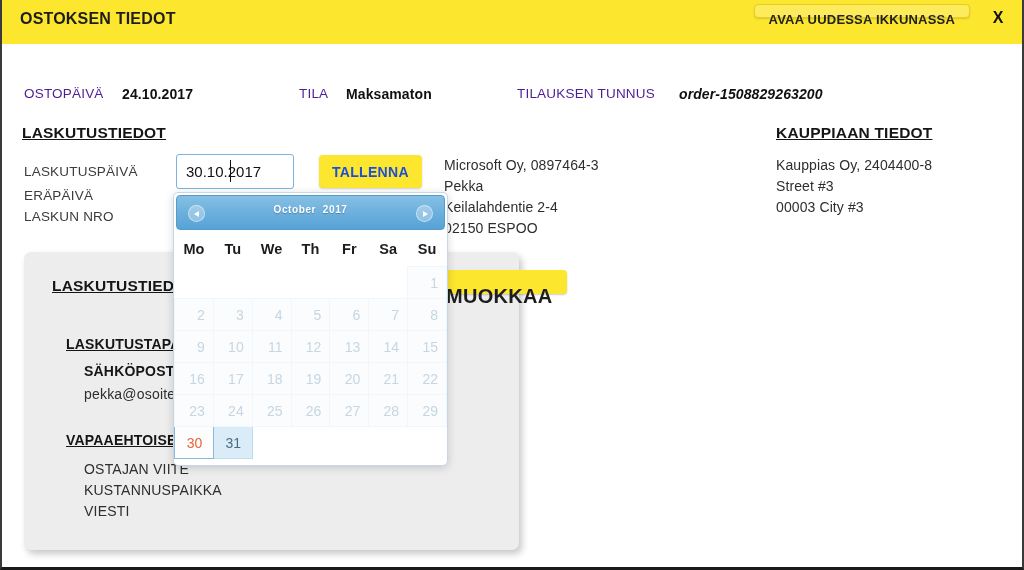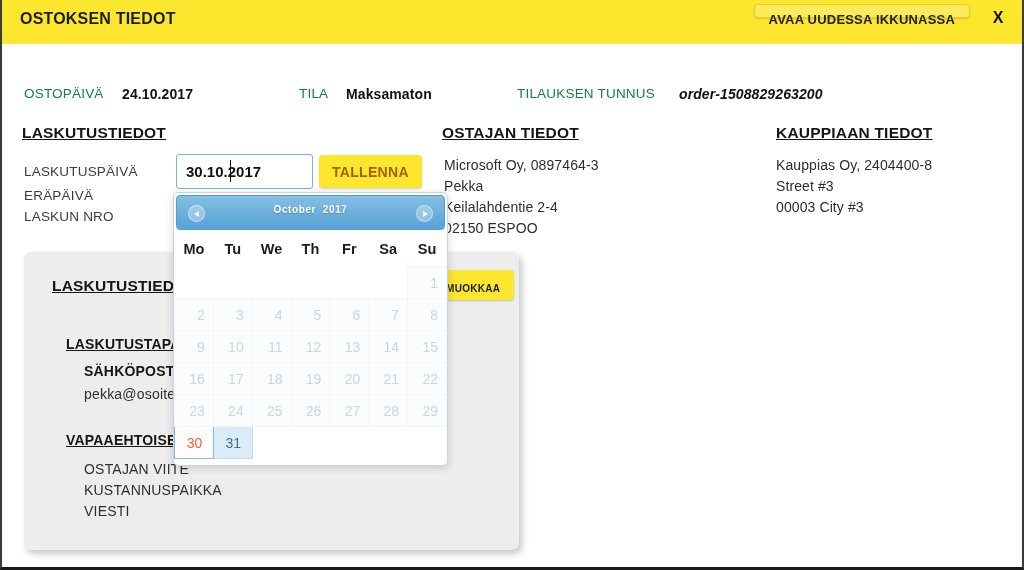--- a/index.html
+++ b/index.html
@@ -67,21 +67,21 @@
     cursor: pointer;
     background: transparent;
     border: none;
   }
 
   
   .summary-row { position: absolute; top: 86px; left: 0; width: 100%; height: 20px; }
   .sum-label {
     position: absolute;
     font-size: 13.5px;
-    color: #15803d;
+    color: #4c1d95;
     letter-spacing: 0.2px;
     white-space: nowrap;
   }
   .sum-value {
     position: absolute;
     font-size: 14px;
     font-weight: bold;
     color: #111;
     letter-spacing: 0.1px;
     white-space: nowrap;
@@ -115,50 +115,49 @@
     letter-spacing: 0.2px;
     white-space: nowrap;
   }
   #bl-1 { left: 22px; top: 164px; }
   #bl-2 { left: 22px; top: 188px; }
   #bl-3 { left: 22px; top: 209px; }
 
   #billing-date-input {
     position: absolute;
     left: 174px; top: 154px;
-    width: 137px; height: 35px;
+    width: 118px; height: 35px;
     border: 1px solid #7ab3e0;
     border-radius: 3px;
     background: #ffffff;
     font-family: "Liberation Sans", sans-serif;
     font-size: 15px;
     color: #111;
     padding: 0 9px;
     outline: none;
-    font-weight: bold;
   }
   #caret {
     position: absolute;
     left: 228px; top: 160px;
     width: 1px; height: 22px;
     background: #111;
   }
   #save-btn {
     position: absolute;
     left: 317px; top: 155px;
     height: 33px;
     padding: 0 13px;
     line-height: 32px;
     background: #fde62e;
     border: none;
     border-radius: 4px;
     font-family: "Liberation Sans", sans-serif;
     font-size: 14px;
     font-weight: bold;
-    color: #a16207;
+    color: #1d4ed8;
     letter-spacing: 0.3px;
     cursor: pointer;
     box-shadow: 0 1px 2px rgba(0,0,0,0.18);
   }
 
   
   .addr-line {
     position: absolute;
     font-size: 14px;
     color: #2e2e2e;
@@ -183,28 +182,28 @@
     font-size: 15.5px;
     font-weight: bold;
     color: #151515;
     text-decoration: underline;
     letter-spacing: 0.2px;
     white-space: nowrap;
   }
   #edit-btn {
     position: absolute;
     left: 408px; top: 18px;
-    height: 30px;
-    padding: 4px 14px;
+    height: 14px;
+    padding: 12px 14px;
     line-height: 29px;
     background: #fde62e;
     border: none;
     border-radius: 4px;
     font-family: "Liberation Sans", sans-serif;
-    font-size: 10px;
+    font-size: 20px;
     font-weight: bold;
     color: #1d1d1d;
     letter-spacing: 0.3px;
     cursor: pointer;
     box-shadow: 0 1px 2px rgba(0,0,0,0.2);
     white-space: nowrap;
   }
   .card-sub {
     position: absolute;
     font-size: 14px;
@@ -344,21 +343,20 @@
   <div class="summary-row">
     <span id="sum-l1" class="sum-label">OSTOPÄIVÄ</span>
     <span id="sum-v1" class="sum-value">24.10.2017</span>
     <span id="sum-l2" class="sum-label">TILA</span>
     <span id="sum-v2" class="sum-value">Maksamaton</span>
     <span id="sum-l3" class="sum-label">TILAUKSEN TUNNUS</span>
     <span id="sum-v3" class="sum-value">order-1508829263200</span>
   </div>
 
   <div id="sec-billing" class="section-title">LASKUTUSTIEDOT</div>
-  <div id="sec-buyer" class="section-title">OSTAJAN TIEDOT</div>
   <div id="sec-merchant" class="section-title">KAUPPIAAN TIEDOT</div>
 
   <div id="bl-1" class="bill-label">LASKUTUSPÄIVÄ</div>
   <div id="bl-2" class="bill-label">ERÄPÄIVÄ</div>
   <div id="bl-3" class="bill-label">LASKUN NRO</div>
 
   <input id="billing-date-input" type="text" value="30.10.2017" style="">
   <div id="caret"></div>
   <button id="save-btn">TALLENNA</button>
 

